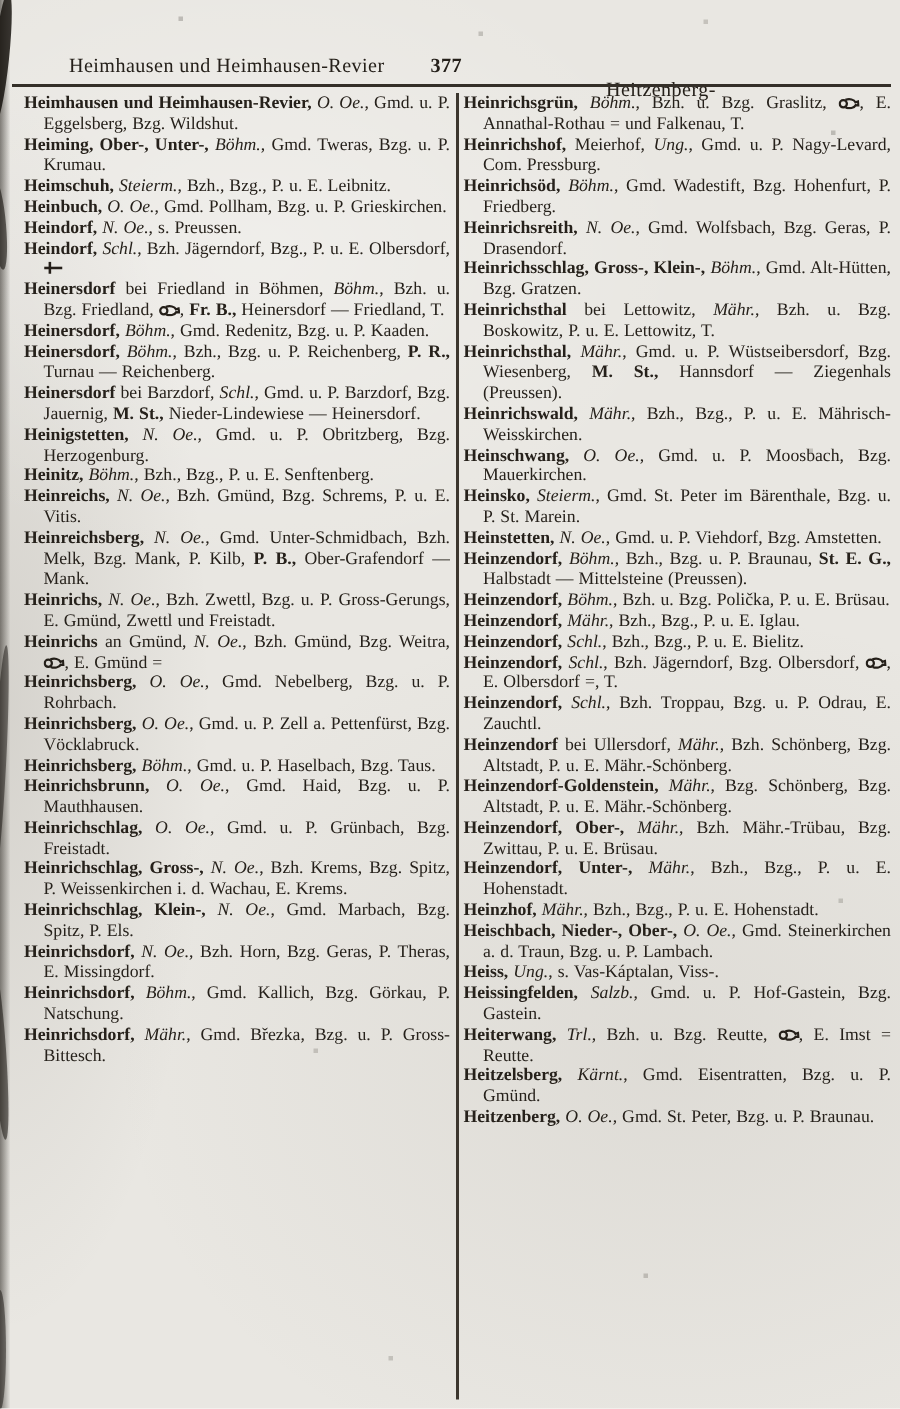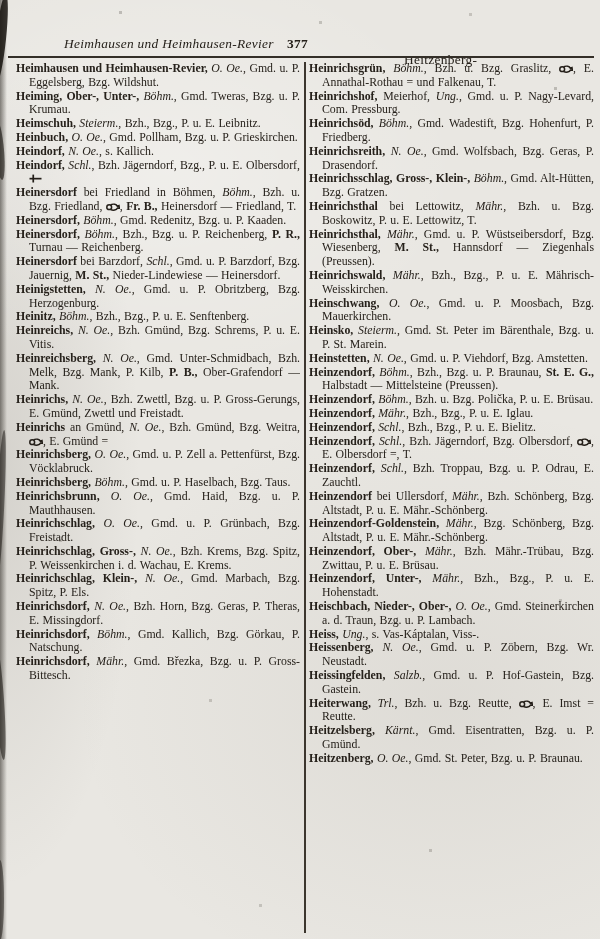--- a/index.html
+++ b/index.html
@@ -25,21 +25,21 @@
   .specks{position:absolute;left:0;top:0;width:1px;height:1px;background:transparent;
     box-shadow:
       120px 12px 0 1px rgba(55,50,42,.25), 320px 22px 0 1px rgba(55,50,42,.22),
       470px 14px 0 1px rgba(55,50,42,.20), 555px 88px 0 1px rgba(55,50,42,.25),
       540px 300px 0 1px rgba(55,50,42,.22), 60px 540px 0 1px rgba(55,50,42,.22),
       210px 700px 0 1px rgba(55,50,42,.2), 430px 850px 0 1px rgba(55,50,42,.22),
       560px 600px 0 1px rgba(55,50,42,.2), 90px 250px 0 1px rgba(55,50,42,.18),
       260px 905px 0 1px rgba(55,50,42,.2), 380px 70px 0 1px rgba(55,50,42,.18);}
   
   .hdr{position:absolute;top:36px;left:0;right:0;height:18px;font-size:13.4px;letter-spacing:.3px;}
-  .hdr-left{position:absolute;left:64px;top:0;font-style:italic;}
+  .hdr-left{position:absolute;left:46px;top:0;}
   .hdr-num{position:absolute;left:287px;top:0;font-weight:600;text-align:right;}
   .hdr-right{position:absolute;left:404px;top:16px;}
   .hdr-rule{position:absolute;top:56px;left:8px;right:6px;height:2px;background:#342f28;}
   
   .cols{position:absolute;top:62px;left:16px;right:6px;bottom:2px;display:flex;}
   .col{width:284px;overflow:hidden;}
   .col.right{flex:1;}
   .divider{width:2px;background:#3c362e;margin:0 3px 4px 4px;}
   .entry{
     margin:0;padding-left:13px;text-indent:-13px;text-align:justify;
@@ -68,41 +68,42 @@
     <span class="hdr-right">Heitzenberg-</span>
   </div>
   <div class="hdr-rule"></div>
 
   <main class="cols">
     <section class="col left">
         <p class="entry"><span class="s-b">Heimhausen und Heimhausen-Revier,</span><span> </span><span class="s-i">O. Oe.</span><span>, Gmd. u. P. Eggelsberg, Bzg. Wildshut.</span></p>
         <p class="entry"><span class="s-b">Heiming, Ober-, Unter-,</span><span> </span><span class="s-i">Böhm.</span><span>, Gmd. Tweras, Bzg. u. P. Krumau.</span></p>
         <p class="entry"><span class="s-b">Heimschuh,</span><span> </span><span class="s-i">Steierm.</span><span>, Bzh., Bzg., P. u. E. Leibnitz.</span></p>
         <p class="entry"><span class="s-b">Heinbuch,</span><span> </span><span class="s-i">O. Oe.</span><span>, Gmd. Pollham, Bzg. u. P. Grieskirchen.</span></p>
-        <p class="entry"><span class="s-b">Heindorf,</span><span> </span><span class="s-i">N. Oe.</span><span>, s. Kallich.</span></p>
+        <p class="entry"><span class="s-b">Heindorf,</span><span> </span><span class="s-i">N. Oe.</span><span>, s. Preussen.</span></p>
         <p class="entry"><span class="s-b">Heindorf,</span><span> </span><span class="s-i">Schl.</span><span>, Bzh. Jägerndorf, Bzg., P. u. E. Olbersdorf, </span><span class="glyph"><svg width="13" height="9" viewBox="0 0 13 9">
               <rect x="0.5" y="3.8" width="12" height="1.7" fill="#241f19"></rect>
               <rect x="3.4" y="0.6" width="1.7" height="7.9" fill="#241f19"></rect>
             </svg></span></p>
         <p class="entry"><span class="s-b">Heinersdorf</span><span> bei Friedland in Böhmen, </span><span class="s-i">Böhm.</span><span>, Bzh. u. Bzg. Friedland, </span><span class="glyph"><svg width="14" height="8" viewBox="0 0 14 8">
               <path d="M4.6 1.6 C7.4 0.6 10.4 1.4 11.3 3.2 L13 2.6 L13.4 5.2 L11.5 5.1 C10.4 7.1 7.2 7.7 4.8 6.6" fill="none" stroke="#241f19" stroke-width="1.5"></path>
               <circle cx="3.2" cy="4.2" r="2.4" fill="none" stroke="#241f19" stroke-width="1.5"></circle>
             </svg></span><span>, </span><span class="s-b">Fr. B.,</span><span> Heinersdorf — Friedland, T.</span></p>
         <p class="entry"><span class="s-b">Heinersdorf,</span><span> </span><span class="s-i">Böhm.</span><span>, Gmd. Redenitz, Bzg. u. P. Kaaden.</span></p>
         <p class="entry"><span class="s-b">Heinersdorf,</span><span> </span><span class="s-i">Böhm.</span><span>, Bzh., Bzg. u. P. Reichenberg, </span><span class="s-b">P. R.,</span><span> Turnau — Reichenberg.</span></p>
         <p class="entry"><span class="s-b">Heinersdorf</span><span> bei Barzdorf, </span><span class="s-i">Schl.</span><span>, Gmd. u. P. Barzdorf, Bzg. Jauernig, </span><span class="s-b">M. St.,</span><span> Nieder-Lindewiese — Heinersdorf.</span></p>
         <p class="entry"><span class="s-b">Heinigstetten,</span><span> </span><span class="s-i">N. Oe.</span><span>, Gmd. u. P. Obritzberg, Bzg. Herzogenburg.</span></p>
         <p class="entry"><span class="s-b">Heinitz,</span><span> </span><span class="s-i">Böhm.</span><span>, Bzh., Bzg., P. u. E. Senftenberg.</span></p>
         <p class="entry"><span class="s-b">Heinreichs,</span><span> </span><span class="s-i">N. Oe.</span><span>, Bzh. Gmünd, Bzg. Schrems, P. u. E. Vitis.</span></p>
         <p class="entry"><span class="s-b">Heinreichsberg,</span><span> </span><span class="s-i">N. Oe.</span><span>, Gmd. Unter-Schmidbach, Bzh. Melk, Bzg. Mank, P. Kilb, </span><span class="s-b">P. B.,</span><span> Ober-Grafendorf — Mank.</span></p>
         <p class="entry"><span class="s-b">Heinrichs,</span><span> </span><span class="s-i">N. Oe.</span><span>, Bzh. Zwettl, Bzg. u. P. Gross-Gerungs, E. Gmünd, Zwettl und Freistadt.</span></p>
         <p class="entry"><span class="s-b">Heinrichs</span><span> an Gmünd, </span><span class="s-i">N. Oe.</span><span>, Bzh. Gmünd, Bzg. Weitra, </span><span class="glyph"><svg width="14" height="8" viewBox="0 0 14 8">
               <path d="M4.6 1.6 C7.4 0.6 10.4 1.4 11.3 3.2 L13 2.6 L13.4 5.2 L11.5 5.1 C10.4 7.1 7.2 7.7 4.8 6.6" fill="none" stroke="#241f19" stroke-width="1.5"></path>
               <circle cx="3.2" cy="4.2" r="2.4" fill="none" stroke="#241f19" stroke-width="1.5"></circle>
             </svg></span><span>, E. Gmünd =</span></p>
+        <p class="entry"><span class="s-b">Heinrichsberg,</span><span> </span><span class="s-i">O. Oe.</span><span>, Gmd. Nebelberg, Bzg. u. P. Rohrbach.</span></p>
         <p class="entry"><span class="s-b">Heinrichsberg,</span><span> </span><span class="s-i">O. Oe.</span><span>, Gmd. u. P. Zell a. Pettenfürst, Bzg. Vöcklabruck.</span></p>
         <p class="entry"><span class="s-b">Heinrichsberg,</span><span> </span><span class="s-i">Böhm.</span><span>, Gmd. u. P. Haselbach, Bzg. Taus.</span></p>
         <p class="entry"><span class="s-b">Heinrichsbrunn,</span><span> </span><span class="s-i">O. Oe.</span><span>, Gmd. Haid, Bzg. u. P. Mauthhausen.</span></p>
         <p class="entry"><span class="s-b">Heinrichschlag,</span><span> </span><span class="s-i">O. Oe.</span><span>, Gmd. u. P. Grünbach, Bzg. Freistadt.</span></p>
         <p class="entry"><span class="s-b">Heinrichschlag, Gross-,</span><span> </span><span class="s-i">N. Oe.</span><span>, Bzh. Krems, Bzg. Spitz, P. Weissenkirchen i. d. Wachau, E. Krems.</span></p>
         <p class="entry"><span class="s-b">Heinrichschlag, Klein-,</span><span> </span><span class="s-i">N. Oe.</span><span>, Gmd. Marbach, Bzg. Spitz, P. Els.</span></p>
         <p class="entry"><span class="s-b">Heinrichsdorf,</span><span> </span><span class="s-i">N. Oe.</span><span>, Bzh. Horn, Bzg. Geras, P. Theras, E. Missingdorf.</span></p>
         <p class="entry"><span class="s-b">Heinrichsdorf,</span><span> </span><span class="s-i">Böhm.</span><span>, Gmd. Kallich, Bzg. Görkau, P. Natschung.</span></p>
         <p class="entry"><span class="s-b">Heinrichsdorf,</span><span> </span><span class="s-i">Mähr.</span><span>, Gmd. Březka, Bzg. u. P. Gross-Bittesch.</span></p>
       </section>
@@ -128,23 +129,23 @@
         <p class="entry"><span class="s-b">Heinzendorf,</span><span> </span><span class="s-i">Schl.</span><span>, Bzh., Bzg., P. u. E. Bielitz.</span></p>
         <p class="entry"><span class="s-b">Heinzendorf,</span><span> </span><span class="s-i">Schl.</span><span>, Bzh. Jägerndorf, Bzg. Olbersdorf, </span><span class="glyph"><svg width="14" height="8" viewBox="0 0 14 8">
               <path d="M4.6 1.6 C7.4 0.6 10.4 1.4 11.3 3.2 L13 2.6 L13.4 5.2 L11.5 5.1 C10.4 7.1 7.2 7.7 4.8 6.6" fill="none" stroke="#241f19" stroke-width="1.5"></path>
               <circle cx="3.2" cy="4.2" r="2.4" fill="none" stroke="#241f19" stroke-width="1.5"></circle>
             </svg></span><span>, E. Olbersdorf =, T.</span></p>
         <p class="entry"><span class="s-b">Heinzendorf,</span><span> </span><span class="s-i">Schl.</span><span>, Bzh. Troppau, Bzg. u. P. Odrau, E. Zauchtl.</span></p>
         <p class="entry"><span class="s-b">Heinzendorf</span><span> bei Ullersdorf, </span><span class="s-i">Mähr.</span><span>, Bzh. Schönberg, Bzg. Altstadt, P. u. E. Mähr.-Schönberg.</span></p>
         <p class="entry"><span class="s-b">Heinzendorf-Goldenstein,</span><span> </span><span class="s-i">Mähr.</span><span>, Bzg. Schönberg, Bzg. Altstadt, P. u. E. Mähr.-Schönberg.</span></p>
         <p class="entry"><span class="s-b">Heinzendorf, Ober-,</span><span> </span><span class="s-i">Mähr.</span><span>, Bzh. Mähr.-Trübau, Bzg. Zwittau, P. u. E. Brüsau.</span></p>
         <p class="entry"><span class="s-b">Heinzendorf, Unter-,</span><span> </span><span class="s-i">Mähr.</span><span>, Bzh., Bzg., P. u. E. Hohenstadt.</span></p>
+        <p class="entry"><span class="s-b">Heinzhof,</span><span> </span><span class="s-i">Mähr.</span><span>, Bzh., Bzg., P. u. E. Hohenstadt.</span></p>
         <p class="entry"><span class="s-b">Heischbach, Nieder-, Ober-,</span><span> </span><span class="s-i">O. Oe.</span><span>, Gmd. Steinerkirchen a. d. Traun, Bzg. u. P. Lambach.</span></p>
         <p class="entry"><span class="s-b">Heiss,</span><span> </span><span class="s-i">Ung.</span><span>, s. Vas-Káptalan, Viss-.</span></p>
-        <p class="entry"><span class="s-b">Heissenberg,</span><span> </span><span class="s-i">N. Oe.</span><span>, Gmd. u. P. Zöbern, Bzg. Wr. Neustadt.</span></p>
         <p class="entry"><span class="s-b">Heissingfelden,</span><span> </span><span class="s-i">Salzb.</span><span>, Gmd. u. P. Hof-Gastein, Bzg. Gastein.</span></p>
         <p class="entry"><span class="s-b">Heiterwang,</span><span> </span><span class="s-i">Trl.</span><span>, Bzh. u. Bzg. Reutte, </span><span class="glyph"><svg width="14" height="8" viewBox="0 0 14 8">
               <path d="M4.6 1.6 C7.4 0.6 10.4 1.4 11.3 3.2 L13 2.6 L13.4 5.2 L11.5 5.1 C10.4 7.1 7.2 7.7 4.8 6.6" fill="none" stroke="#241f19" stroke-width="1.5"></path>
               <circle cx="3.2" cy="4.2" r="2.4" fill="none" stroke="#241f19" stroke-width="1.5"></circle>
             </svg></span><span>, E. Imst = Reutte.</span></p>
         <p class="entry"><span class="s-b">Heitzelsberg,</span><span> </span><span class="s-i">Kärnt.</span><span>, Gmd. Eisentratten, Bzg. u. P. Gmünd.</span></p>
         <p class="entry"><span class="s-b">Heitzenberg,</span><span> </span><span class="s-i">O. Oe.</span><span>, Gmd. St. Peter, Bzg. u. P. Braunau.</span></p>
       </section>
   </main>
 </div>

